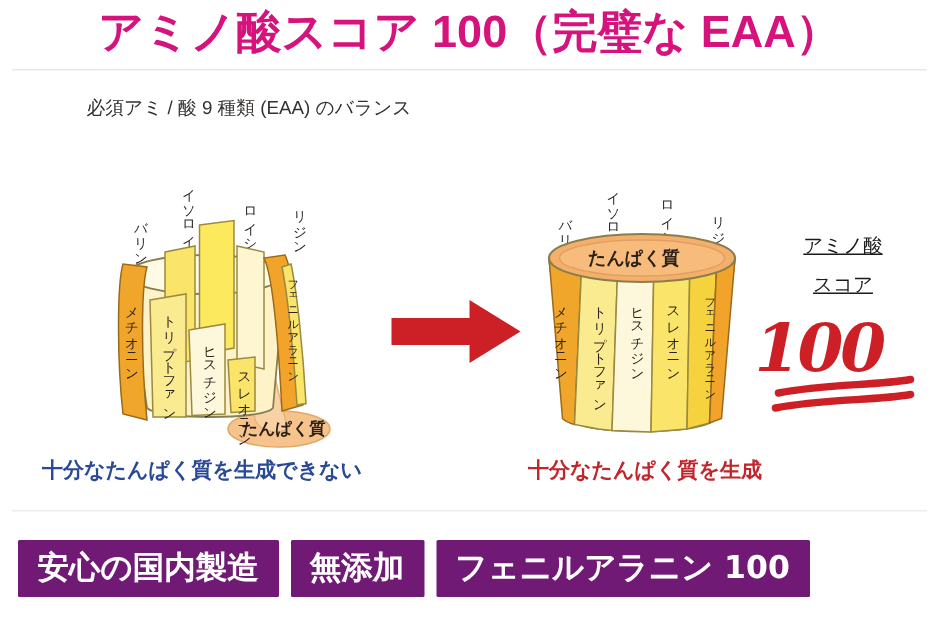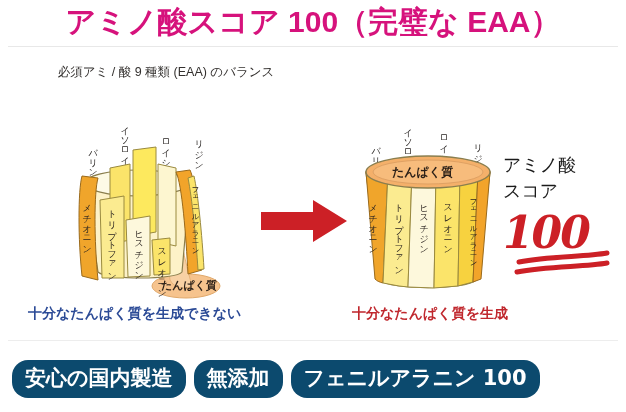--- a/index.html
+++ b/index.html
@@ -70,23 +70,24 @@
     white-space:nowrap;
     font-family:"DejaVu Sans","Liberation Sans",sans-serif;
   }
 
   
   .arrow{position:absolute;left:259px;top:198px;width:92px;height:46px;}
 
   
   .score-text{
     position:absolute;left:503px;top:152px;width:118px;
-    text-align:left;font-size:18px;color:#1b1b1b;line-height:26px;
+    text-align:center;font-size:13px;color:#1b1b1b;line-height:26px;
     font-family:"DejaVu Serif","Liberation Serif",serif;
     white-space:nowrap;
+    text-decoration:underline;
   }
   .score-num{
     position:absolute;left:503px;top:208px;width:118px;height:70px;
   }
   .score-num-glyph{
     position:absolute;left:0;top:0;width:118px;
     text-align:left;
     font-size:44px;font-weight:bold;font-style:italic;
     color:#cc2026;letter-spacing:-2px;
     font-family:"DejaVu Serif","Liberation Serif",serif;
@@ -105,21 +106,21 @@
     position:absolute;left:8px;top:340px;width:610px;height:1px;
     background:#ededed;
   }
 
   
   .badges{
     position:absolute;left:12px;top:358px;width:606px;height:42px;
     display:flex;flex-direction:row;align-items:center;gap:8px;
   }
   .badge{
-    background:#0c4a6e;color:#ffffff;border-radius:16px;
+    background:#701a75;color:#ffffff;border-radius:1px;
     font-size:21px;font-weight:bold;
     padding:4px 13px 6px 13px;
     white-space:nowrap;line-height:28px;
     font-family:"DejaVu Sans","Liberation Sans",sans-serif;
   }
 </style>
 </head>
 <body>
 
 <div class="page">

